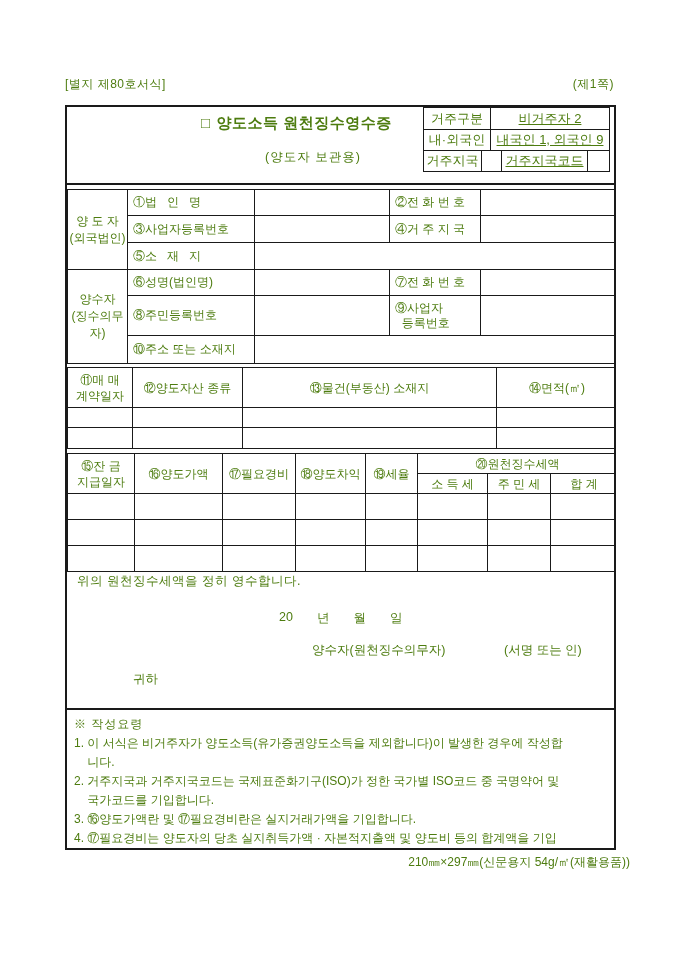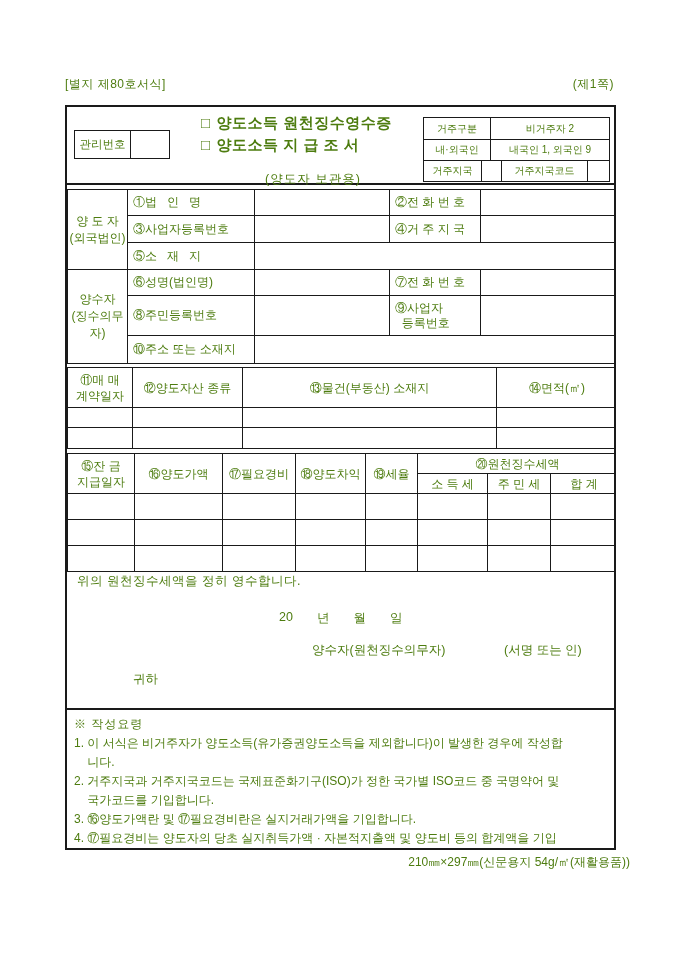--- a/index.html
+++ b/index.html
@@ -22,25 +22,25 @@
   
   .title-section { position:relative; height:78px; border-bottom:2px solid #1a1a1a; flex:0 0 auto; }
   .mgmt-box { position:absolute; left:7px; top:23px; height:29px; display:flex; border:1.5px solid #1a1a1a; }
   .mgmt-label { width:56px; border-right:1.5px solid #1a1a1a; display:flex; align-items:center; justify-content:center; font-size:11.5px; }
   .mgmt-value { width:38px; }
   .title-block { position:absolute; left:134px; top:5px; width:224px; }
   .title-line { font-size:15px; font-weight:bold; letter-spacing:0.5px; line-height:22px; white-space:pre; }
   .title-line .cbx { font-weight:normal; font-size:15px; margin-right:6px; }
   .subtitle { text-align:center; font-size:12.5px; letter-spacing:1px; margin-top:15px; }
 
-  .res-table { position:absolute; right:4px; top:10px; width:187px; border:1.5px solid #1a1a1a; font-size:10px; }
+  .res-table { position:absolute; right:4px; top:0; width:187px; border:1.5px solid #1a1a1a; font-size:13px; }
   .res-row { display:flex; height:21px; }
   .res-row + .res-row { border-top:1px solid #1a1a1a; }
   .res-cell { display:flex; align-items:center; justify-content:center; white-space:pre; overflow:hidden; }
-  .res-cell + .res-cell { border-left:1px solid #1a1a1a; }
+  .res-cell + .res-cell { border-left:1px solid #1a1a1a;text-decoration:underline; }
   .rc-l66 { width:66px; } .rc-fill { flex:1; }
   .rc-57 { width:57px; } .rc-20 { width:20px; } .rc-86 { width:86px; } .rc-24 { flex:1; }
 
   
   table { border-collapse:collapse; width:100%; table-layout:fixed; flex:0 0 auto; }
   table.frm { border:1.5px solid #1a1a1a; }
   td { border:1px solid #1a1a1a; font-size:12px; vertical-align:middle; overflow:hidden; }
   td.grp { text-align:center; white-space:pre-line; line-height:17px; font-size:12px; }
   td.lbl { text-align:left; padding-left:5px; white-space:pre-wrap; line-height:15px; }
   td.hdr { text-align:center; white-space:pre-line; line-height:16px; }
@@ -66,27 +66,22 @@
 <body>
 
 <div class="page">
 
   <div class="top-note left">[별지 제80호서식]</div>
   <div class="top-note right">(제1쪽)</div>
 
   <div class="form-box">
 
     <div class="title-section">
-      <div class="mgmt-box">
-        <div class="mgmt-label">관리번호</div>
-        <div class="mgmt-value"></div>
-      </div>
       <div class="title-block">
         <div class="title-line"><span class="cbx">□</span><span>양도소득 원천징수영수증</span></div>
-        <div class="title-line"><span class="cbx">□</span><span>양도소득 지 급 조 서</span></div>
         <div class="subtitle">(양도자 보관용)</div>
       </div>
       <div class="res-table">
         <div class="res-row">
           <div class="res-cell rc-l66">거주구분</div>
           <div class="res-cell rc-fill">비거주자 2</div>
         </div>
         <div class="res-row">
           <div class="res-cell rc-l66">내·외국인</div>
           <div class="res-cell rc-fill">내국인 1, 외국인 9</div>

